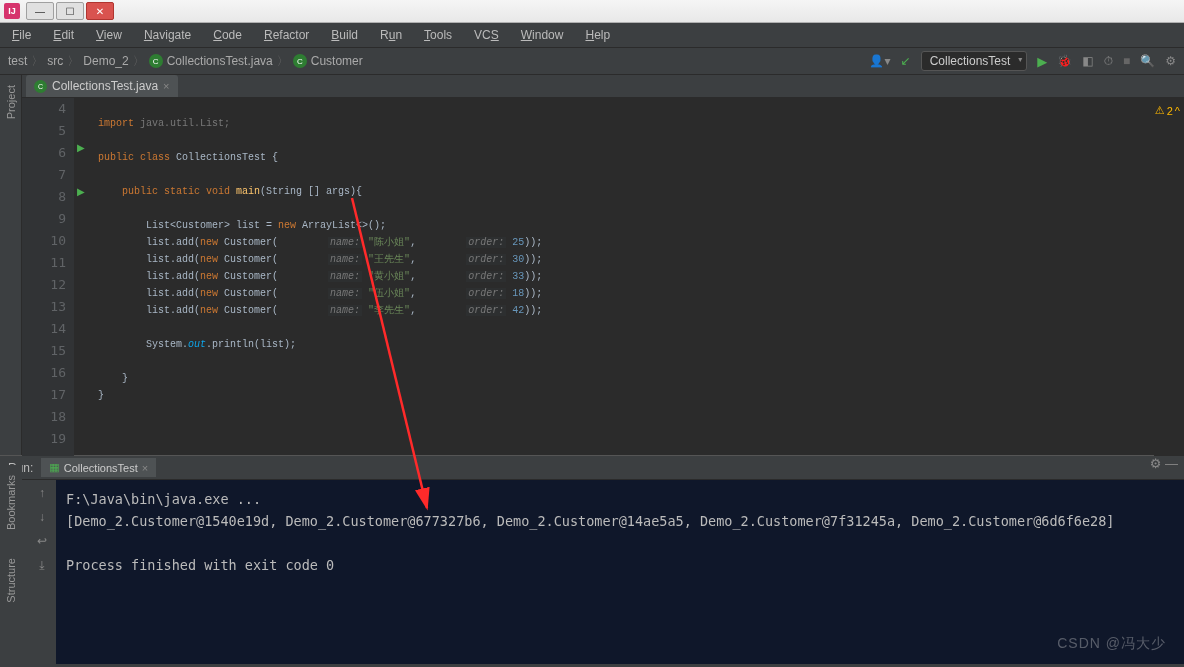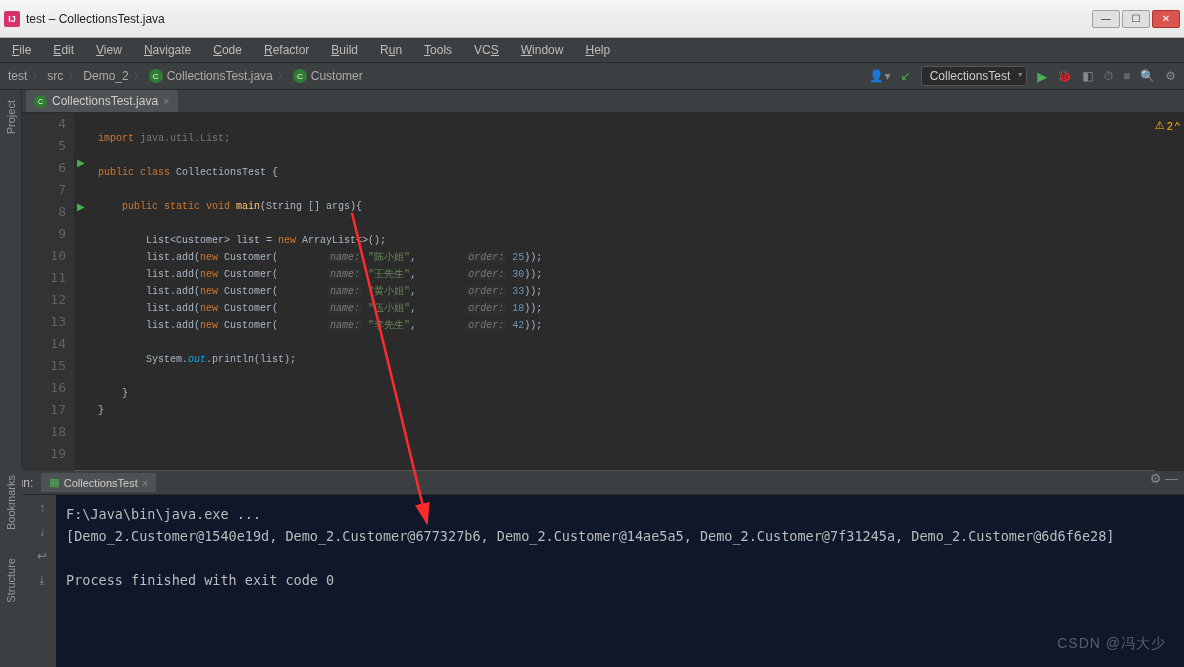--- a/index.html
+++ b/index.html
@@ -1,17 +1,17 @@
 <!DOCTYPE html>
 <html><head>
 <meta charset="utf-8">
 <style>
 * { margin:0; padding:0; box-sizing:border-box; }
 body { font-family:"Segoe UI",Arial,sans-serif; font-size:12px; background:#3c3f41; color:#bbb; width:1184px; height:667px; overflow:hidden; position:relative; }
-.titlebar { height:38px; background:linear-gradient(#f5f5f5,#e8e8e8); border-bottom:1px solid #b0b0b0; display:flex; align-items:center; padding:0 4px; color:#222; }
+.titlebar { height:23px; background:linear-gradient(#f5f5f5,#e8e8e8); border-bottom:1px solid #b0b0b0; display:flex; align-items:center; padding:0 4px; color:#222; }
 .titlebar .appicon { width:16px; height:16px; background:#d6336c; margin-right:6px; border-radius:2px; display:flex; align-items:center; justify-content:center; color:#fff; font-size:9px; font-weight:bold;}
 .title-text { flex:1; }
 .winbtns { display:flex; gap:2px; }
 .winbtn { width:28px; height:18px; background:#e0e0e0; border:1px solid #a0a0a0; border-radius:2px; display:flex; align-items:center; justify-content:center; font-size:10px; color:#333;}
 .winbtn.close { background:#d9534f; color:#fff; border-color:#b03530;}
 .menubar { height:24px; background:#3c3f41; display:flex; align-items:center; padding:0 6px; gap:10px; }
 .menubar span { padding:2px 6px; cursor:pointer; }
 .menubar span u { text-decoration:underline; }
 .navbar { height:28px; background:#3c3f41; border-top:1px solid #2b2b2b; border-bottom:1px solid #2b2b2b; display:flex; align-items:center; padding:0 8px; gap:4px; }
 .bc { display:flex; align-items:center; gap:4px; color:#aaa; }
@@ -60,21 +60,20 @@
 .console { flex:1; background:#0f172a; font-family:Consolas,monospace; font-size:13.5px; line-height:22px; color:#bbb; padding:8px 10px; white-space:pre; overflow:hidden;}
 .left-side-strip { position:absolute; left:0; top:465px; width:22px; height:180px; background:#3c3f41; display:flex; flex-direction:column; align-items:center; padding-top:6px; z-index:2;}
 .watermark { position:absolute; right:18px; bottom:14px; color:rgba(220,220,220,0.35); font-size:14px; letter-spacing:1px; }
 .gear-right { position:absolute; right:6px; top:0; color:#888; font-size:13px;}
 </style>
 </head>
 <body>
 
 <div class="titlebar">
   <div class="appicon">IJ</div>
-  <span class="title-text">test – CollectionsTest.java</span>
   <div class="winbtns">
     <div class="winbtn">—</div>
     <div class="winbtn">☐</div>
     <div class="winbtn close">✕</div>
   </div>
 </div>
 
 <div class="menubar">
   <span><u>F</u>ile</span>
   <span><u>E</u>dit</span>

